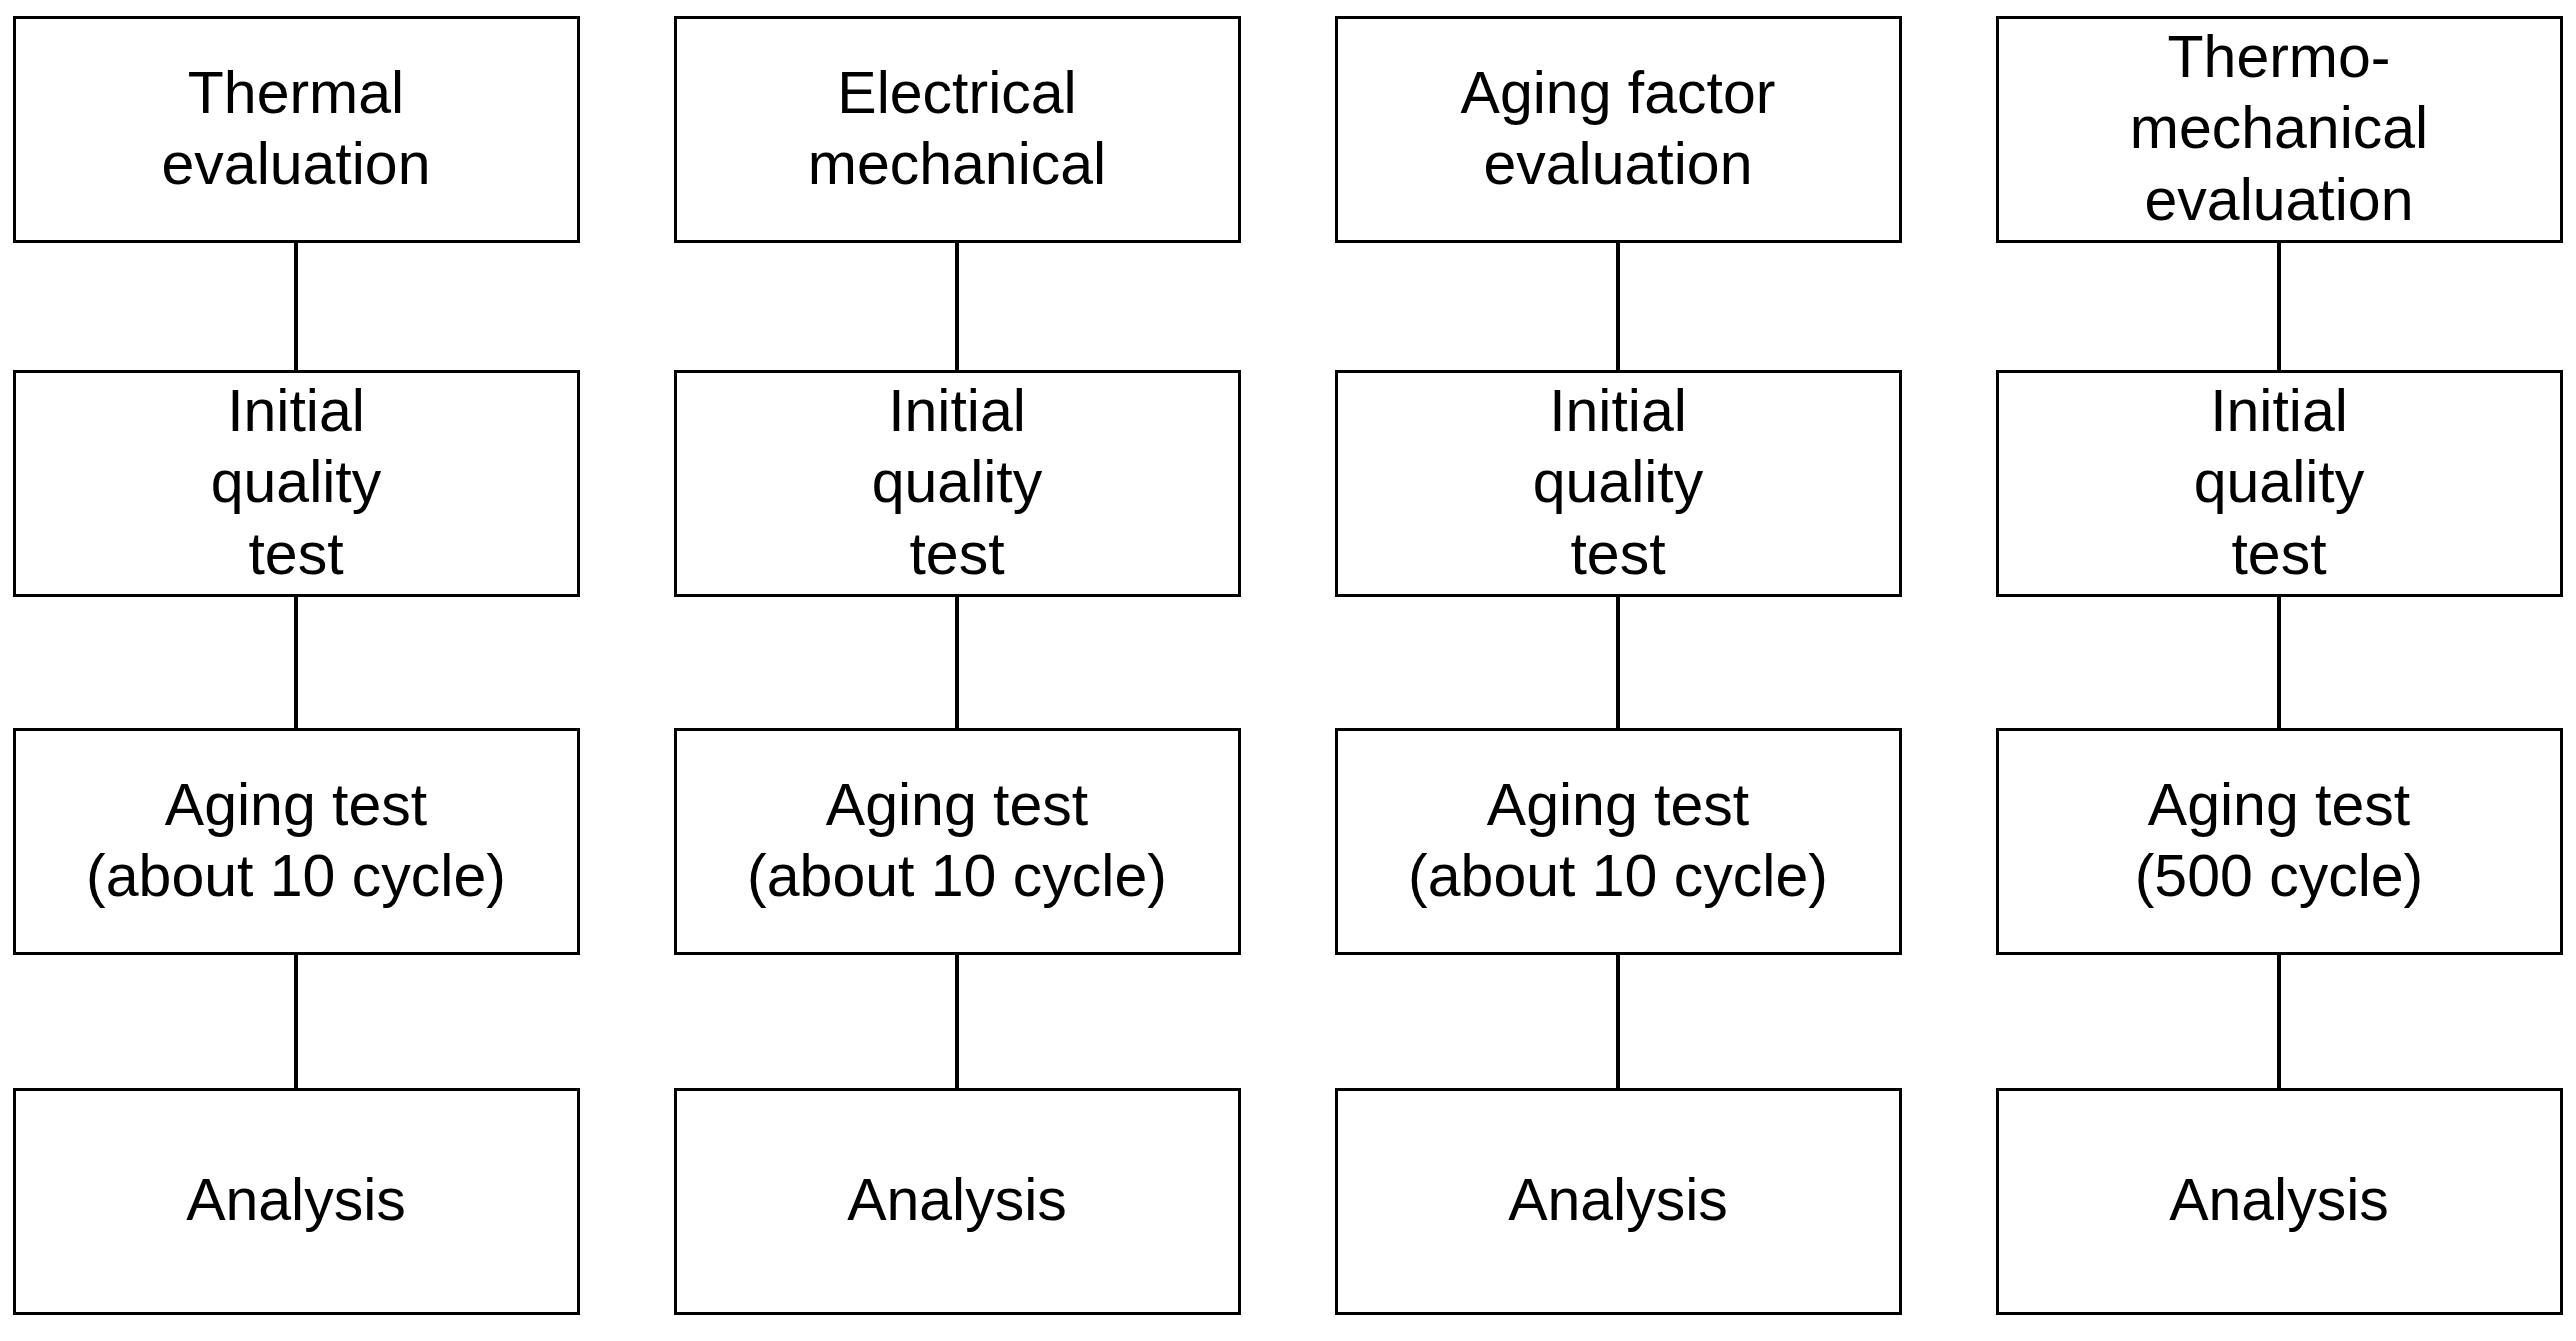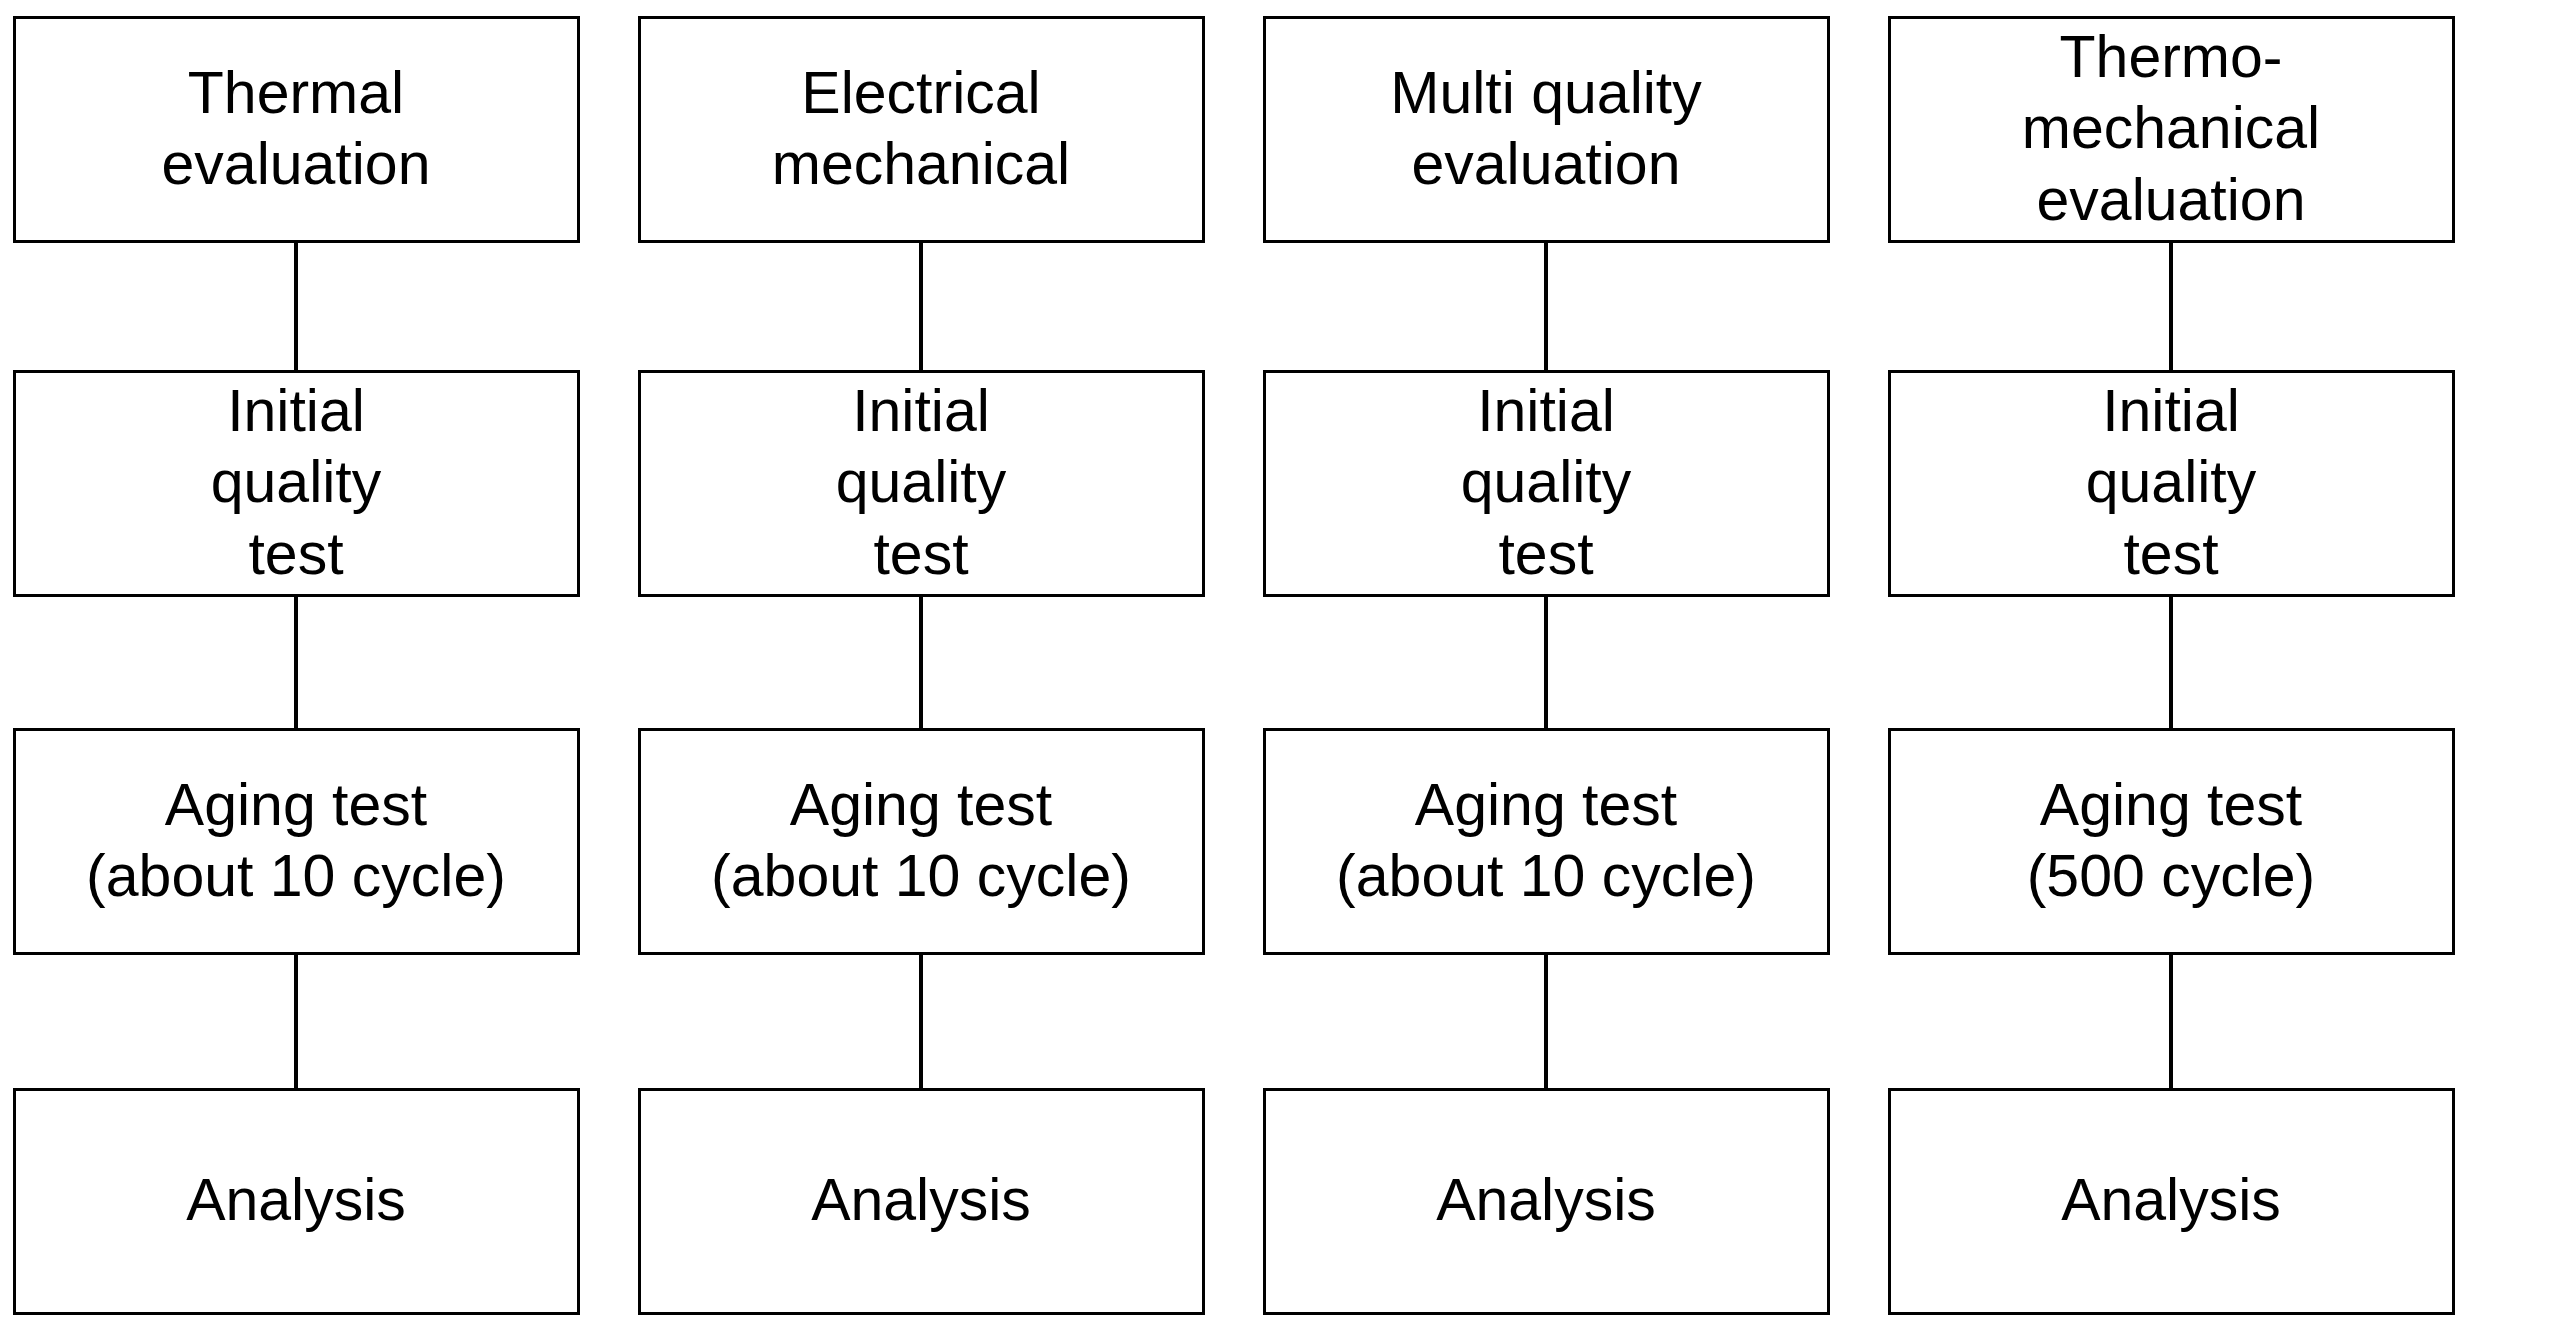--- a/index.html
+++ b/index.html
@@ -6,21 +6,21 @@
   .canvas {
     position: relative;
     width: 2576px;
     height: 1342px;
     background: #ffffff;
     box-sizing: border-box;
     display: flex;
     flex-direction: row;
     align-items: flex-start;
     padding: 15.6px 0 0 12.5px;
-    gap: 58px;
+    gap: 94px;
     font-family: "Liberation Sans", sans-serif;
   }
   .col {
     display: flex;
     flex-direction: column;
     align-items: center;
     flex: 0 0 567px;
     width: 567px;
   }
   .box {
@@ -73,21 +73,21 @@
 quality
 test</div>
     <div class="connector gap2"></div>
     <div class="box">Aging test
 (about 10 cycle)</div>
     <div class="connector gap3"></div>
     <div class="box">Analysis</div>
   </div>
 
   <div class="col">
-    <div class="box">Multi quality
+    <div class="box">Aging factor
 evaluation</div>
     <div class="connector gap1"></div>
     <div class="box">Initial
 quality
 test</div>
     <div class="connector gap2"></div>
     <div class="box">Aging test
 (about 10 cycle)</div>
     <div class="connector gap3"></div>
     <div class="box">Analysis</div>

